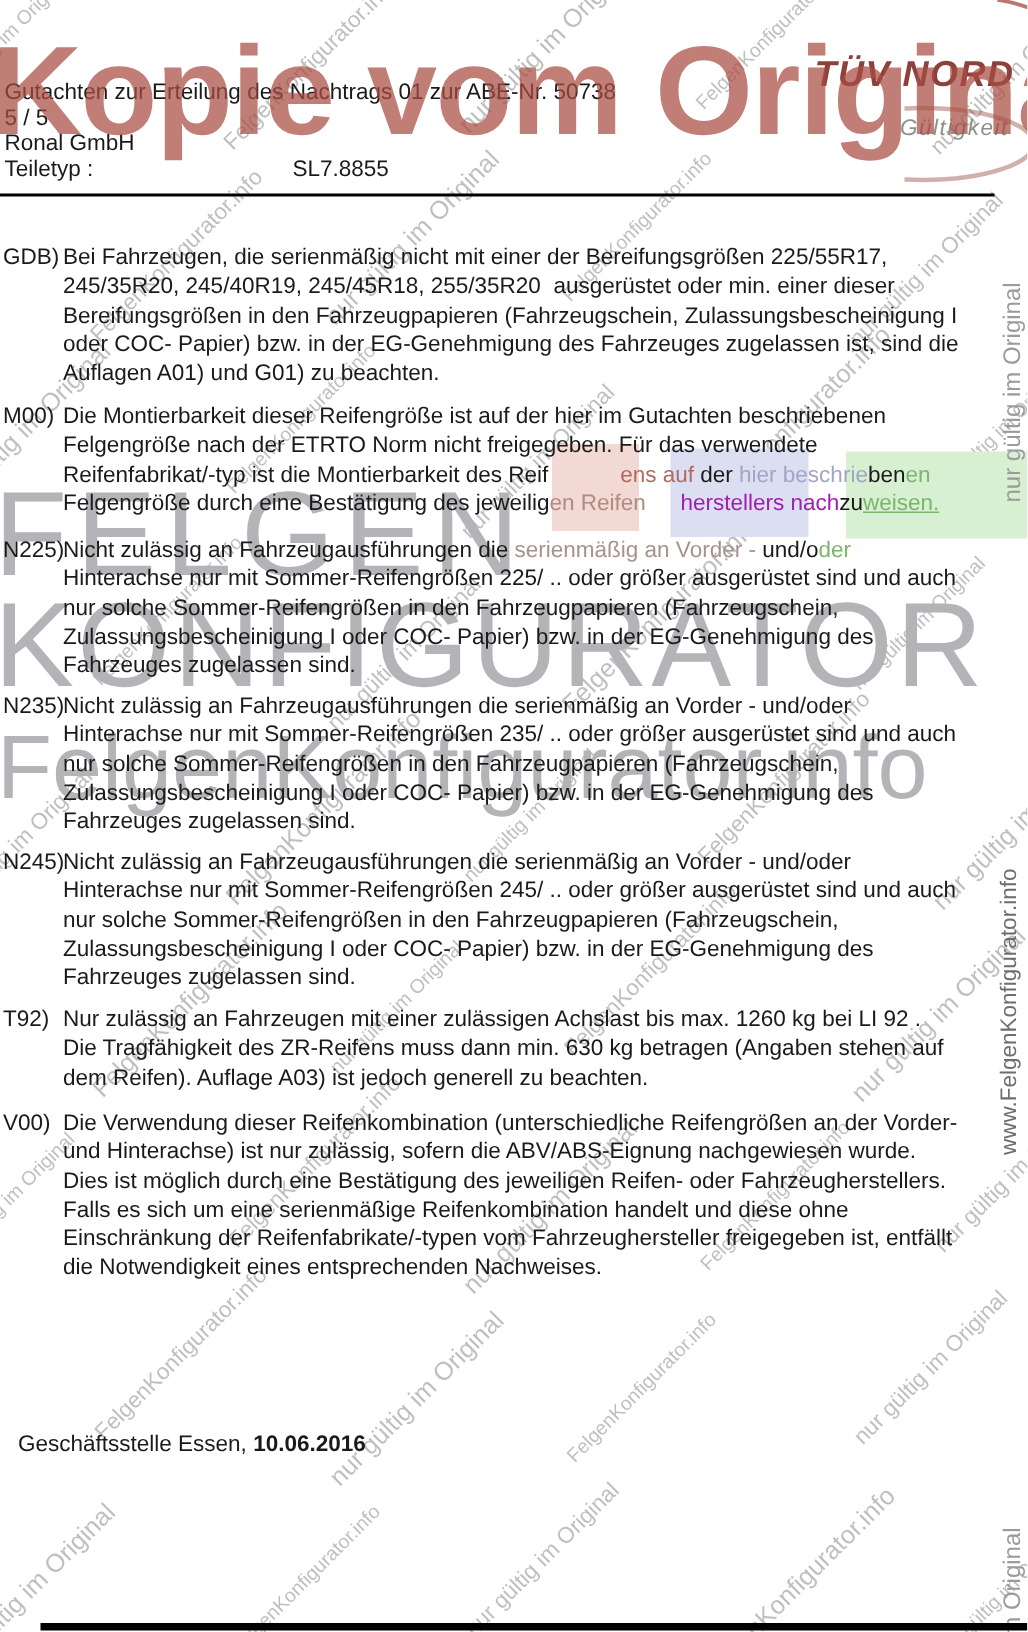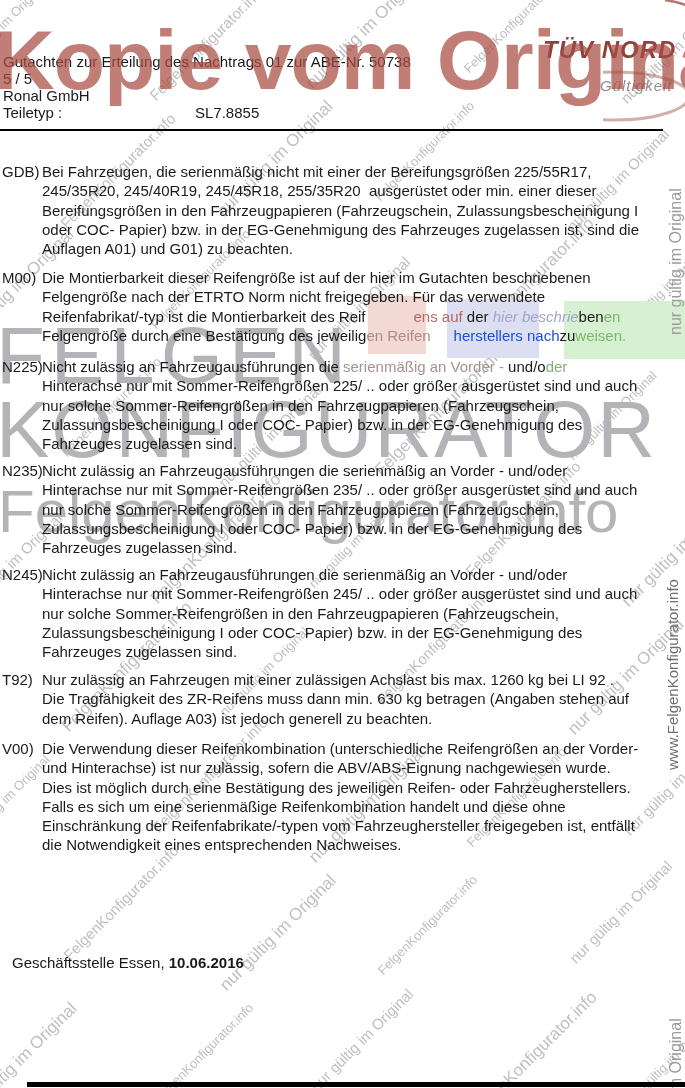--- a/index.html
+++ b/index.html
@@ -141,22 +141,22 @@
         <span class="ptext"><span>Bei Fahrzeugen, die serienmäßig nicht mit einer der Bereifungsgrößen 225/55R17,
 245/35R20, 245/40R19, 245/45R18, 255/35R20  ausgerüstet oder min. einer dieser
 Bereifungsgrößen in den Fahrzeugpapieren (Fahrzeugschein, Zulassungsbescheinigung I
 oder COC- Papier) bzw. in der EG-Genehmigung des Fahrzeuges zugelassen ist, sind die
 Auflagen A01) und G01) zu beachten.</span></span>
       </div>
       <div class="para" style="top: 268px;">
         <span class="plabel">M00)</span>
         <span class="ptext"><span>Die Montierbarkeit dieser Reifengröße ist auf der hier im Gutachten beschriebenen
 Felgengröße nach der ETRTO Norm nicht freigegeben. Für das verwendete
-Reifenfabrikat/-typ ist die Montierbarkeit des Reif</span><span style="color: rgb(178, 106, 95); padding-left: 48px;">ens auf </span><span>der </span><span style="color: rgb(160, 166, 196); font-style: italic;">hier beschrie</span><span>ben</span><span style="color: rgb(124, 181, 110);">en</span><span>
-Felgengröße durch eine Bestätigung des jeweilig</span><span style="color: rgb(177, 138, 131);">en Reifen</span><span style="color: #1d4ed8; padding-left: 23px;">herstellers nach</span><span>zu</span><span style="color: rgb(124, 181, 110);">weisen.</span></span>
+Reifenfabrikat/-typ ist die Montierbarkeit des Reif</span><span style="color: rgb(178, 106, 95); padding-left: 48px;">ens auf </span><span>der </span><span style="color: rgb(160, 166, 196);">hier beschrie</span><span>ben</span><span style="color: rgb(124, 181, 110);">en</span><span>
+Felgengröße durch eine Bestätigung des jeweilig</span><span style="color: rgb(177, 138, 131);">en Reifen</span><span style="color: #a21caf; padding-left: 23px;">herstellers nach</span><span>zu</span><span style="color: rgb(124, 181, 110); text-decoration: underline;">weisen.</span></span>
       </div>
       <div class="para" style="top: 357px;">
         <span class="plabel">N225)</span>
         <span class="ptext"><span>Nicht zulässig an Fahrzeugausführungen die </span><span style="color: rgb(166, 146, 142); margin-top: 19px;">serienmäßig an Vorder - </span><span>und/o</span><span style="color: rgb(124, 181, 110);">der</span><span>
 Hinterachse nur mit Sommer-Reifengrößen 225/ .. oder größer ausgerüstet sind und auch
 nur solche Sommer-Reifengrößen in den Fahrzeugpapieren (Fahrzeugschein,
 Zulassungsbescheinigung I oder COC- Papier) bzw. in der EG-Genehmigung des
 Fahrzeuges zugelassen sind.</span></span>
       </div>
       <div class="para" style="top: 461px;">

